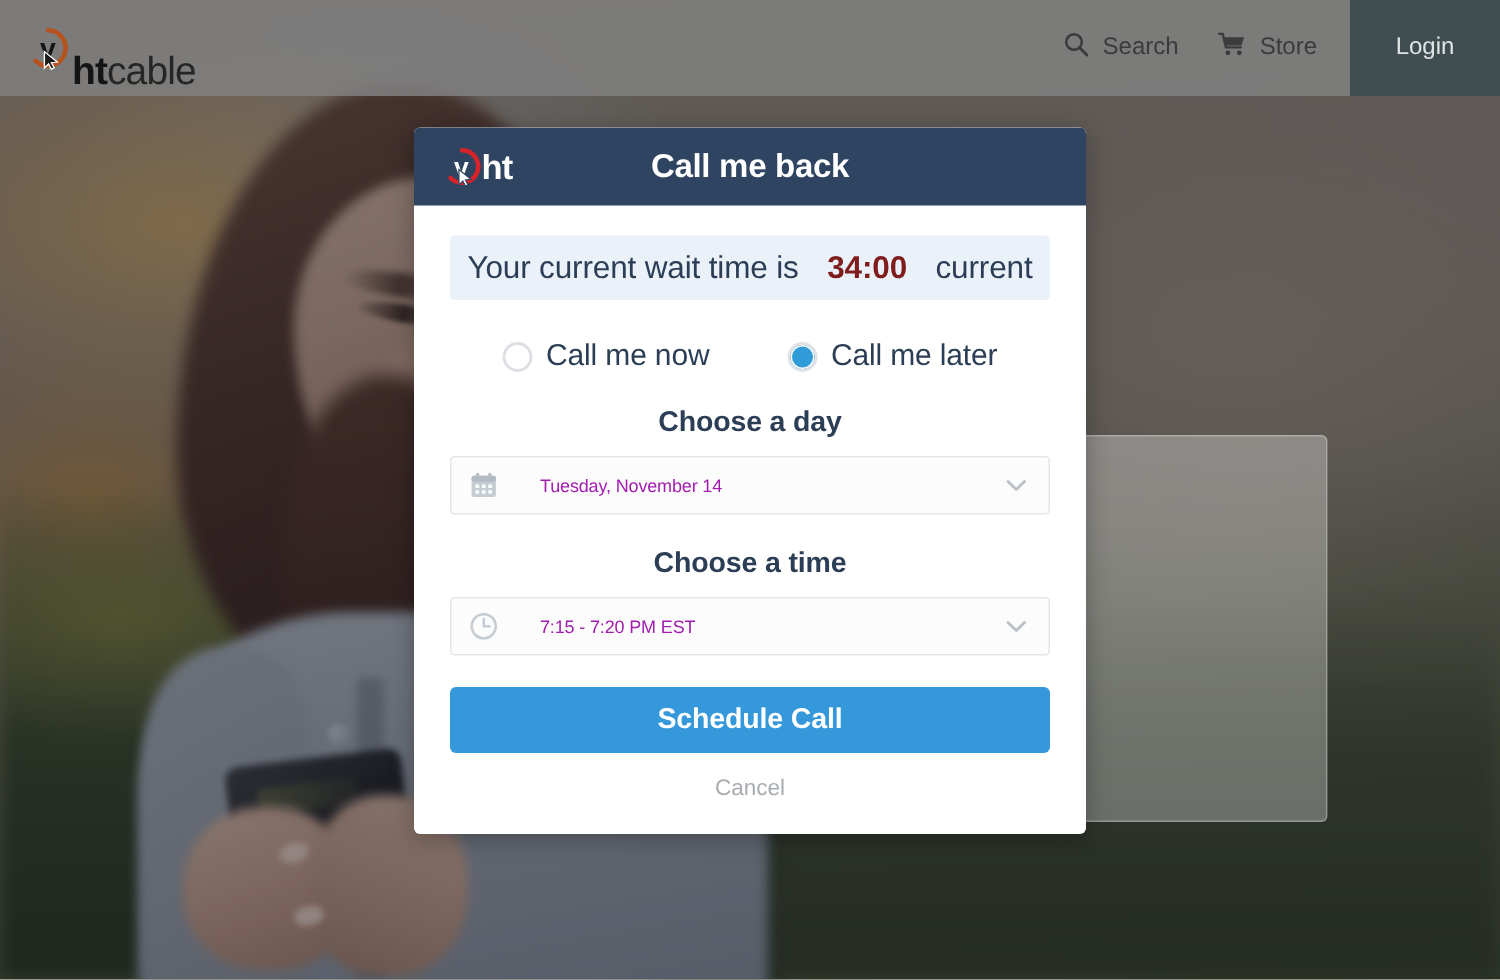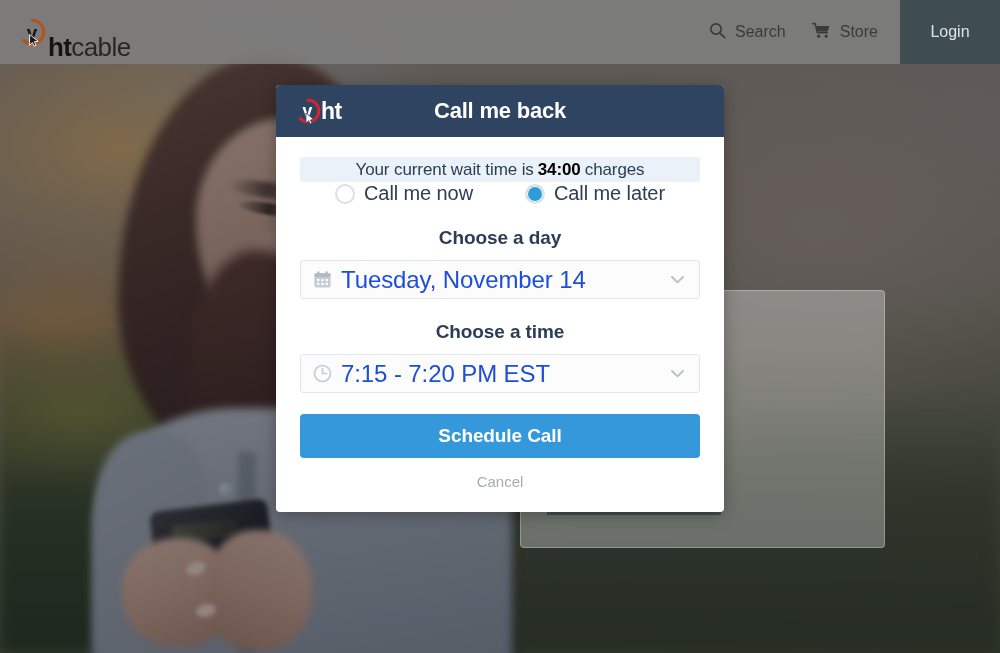--- a/index.html
+++ b/index.html
@@ -335,35 +335,36 @@
     pointer-events: none;
   }
 
   .modal-body {
     padding: 20px 24px 22px 24px;
   }
 
   .wait-bar {
     background: #eaf1f9;
     border-radius: 3px;
-    height: 25px;
+    height: 43px;
     display: flex;
     align-items: center;
     justify-content: center;
-    font-size: 17px;
+    font-size: 21px;
     color: #2c3e55;
     letter-spacing: -0.1px;
   }
-  .wait-strong { font-weight: 700; color: #000000; margin: 0 4px; }
+  .wait-strong { font-weight: 700; color: #7f1d1d; margin: 0 19px; }
 
   .radio-row {
     display: flex;
     justify-content: center;
     align-items: center;
     gap: 52px;
+    margin-top: 26px;
   }
   .radio-opt {
     display: flex;
     align-items: center;
     gap: 9px;
     cursor: pointer;
   }
   .radio-dot {
     width: 20px; height: 20px;
     border-radius: 50%;
@@ -402,23 +403,24 @@
     cursor: pointer;
     position: relative;
   }
   .select-icon {
     width: 19px; height: 19px;
     flex: none;
     margin-right: 9px;
     color: #b9c0c8;
   }
   .select-value {
-    font-size: 24px;
-    color: #1d4ed8;
+    font-size: 12px;
+    color: #a21caf;
     letter-spacing: -0.1px;
+    margin-left: 19px;
   }
   .chev {
     position: absolute;
     right: 13px;
     width: 17px; height: 17px;
     color: #b9c0c8;
   }
 
   .schedule-btn {
     margin-top: 21px;
@@ -546,21 +548,21 @@
         <span class="modal-ht">ht</span>
       </div>
       <div class="modal-title">Call me back</div>
     </div>
 
     <div class="modal-body">
 
       <div class="wait-bar">
         <span>Your current wait time is</span>
         <span class="wait-strong">34:00</span>
-        <span>charges</span>
+        <span>current</span>
       </div>
 
       <div class="radio-row">
         <div class="radio-opt">
           <span class="radio-dot"></span>
           <span class="radio-label">Call me now</span>
         </div>
         <div class="radio-opt">
           <span class="radio-dot on"></span>
           <span class="radio-label">Call me later</span>

